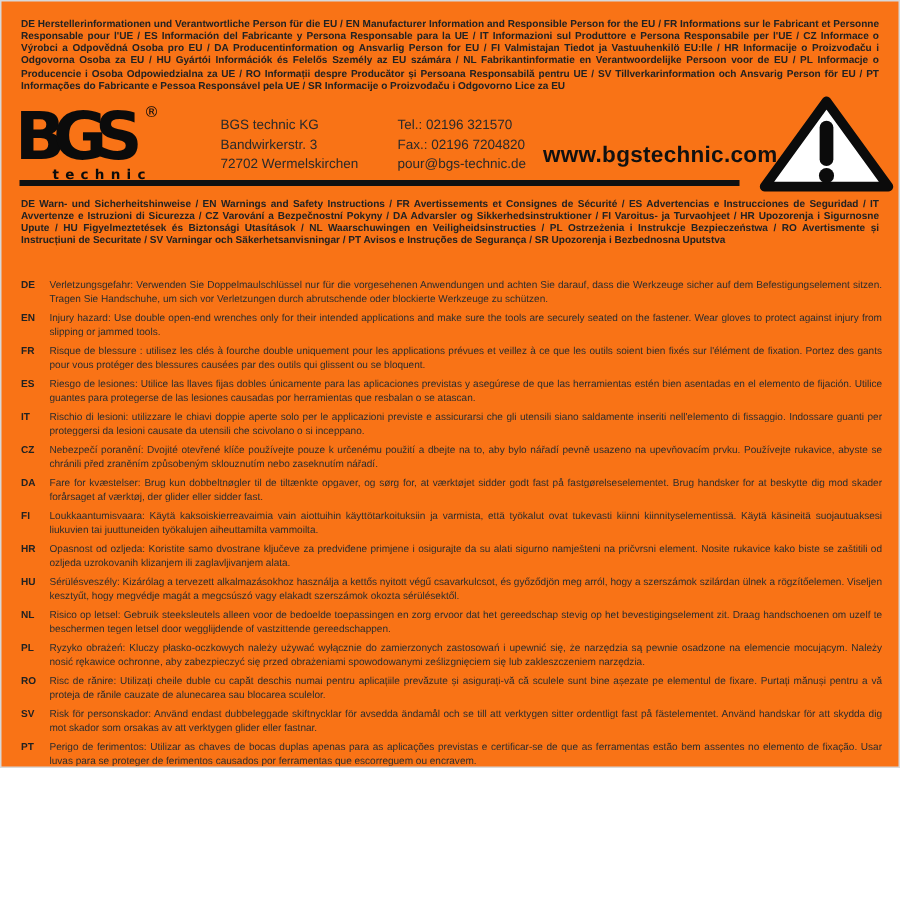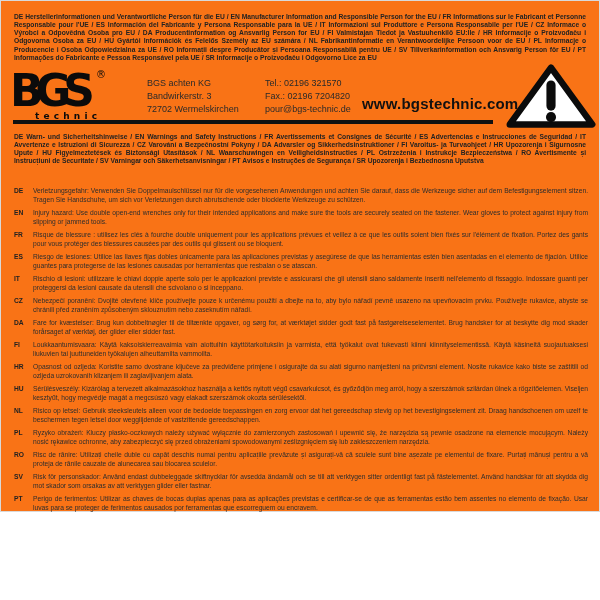--- a/index.html
+++ b/index.html
@@ -36,21 +36,21 @@
 
   <div class="logo">
     <svg width="94" height="54" viewBox="0 0 94 54" xmlns="http://www.w3.org/2000/svg">
       <text x="-3" y="38" font-family="'DejaVu Sans',sans-serif" font-weight="bold" font-size="44" letter-spacing="-3" textLength="82" fill="#0b0b0b">BGS</text>
       <text x="83" y="10" font-family="'DejaVu Sans',sans-serif" font-size="10" fill="#0b0b0b">®</text>
       <text x="22" y="51" font-family="'DejaVu Sans',sans-serif" font-weight="bold" font-size="9" fill="#0b0b0b" textLength="62">t e c h n i c</text>
     </svg>
   </div>
 
   <div class="addr">
-    <div>BGS achten KG</div>
+    <div>BGS technic KG</div>
     <div>Bandwirkerstr. 3</div>
     <div>72702 Wermelskirchen</div>
   </div>
 
   <div class="contact">
     <div>Tel.: 02196 321570</div>
     <div>Fax.: 02196 7204820</div>
     <div>pour@bgs-technic.de</div>
   </div>
 

